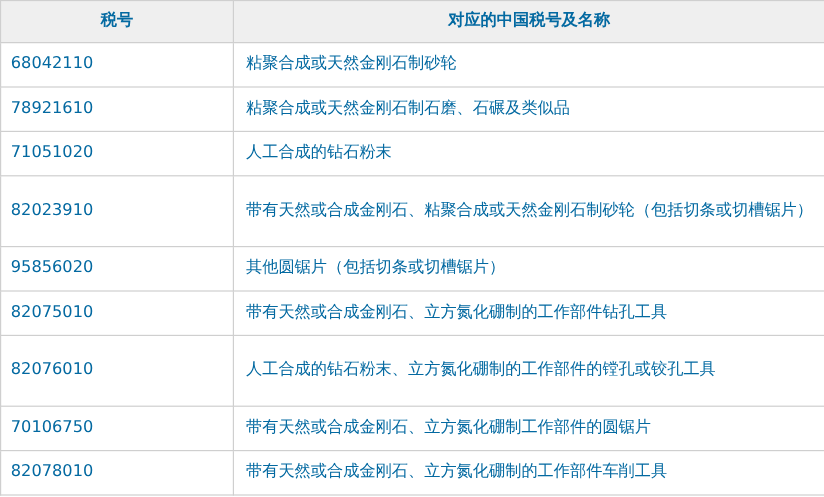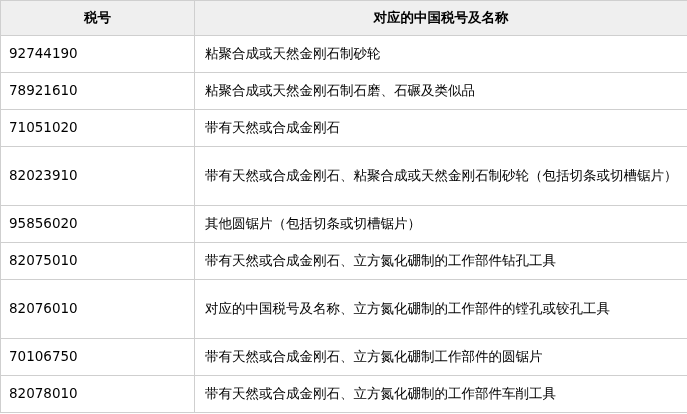--- a/index.html
+++ b/index.html
@@ -25,21 +25,21 @@
     border-collapse: collapse;
     table-layout: fixed;
     border: 1px solid #cfcfcf;
   }
   table.tax-table th,
   table.tax-table td {
     border: 1px solid #cfcfcf;
     vertical-align: middle;
     font-size: 13.5px;
     line-height: 1.45;
-    color: #000000;
+    color: #0369a1;
   }
   thead th {
     background: #efefef;
     font-weight: bold;
     text-align: center;
     height: 28px;
     padding: 3px 4px;
     font-size: 14px;
   }
   col.col-code { width: 194px; }
@@ -66,46 +66,46 @@
       <col class="col-name">
     </colgroup>
     <thead>
       <tr>
         <th>税号</th>
         <th>对应的中国税号及名称</th>
       </tr>
     </thead>
     <tbody>
       <tr class="h1">
-        <td class="code">92744190</td>
+        <td class="code">68042110</td>
         <td class="name">粘聚合成或天然金刚石制砂轮</td>
       </tr>
       <tr class="h1">
         <td class="code">78921610</td>
         <td class="name">粘聚合成或天然金刚石制石磨、石碾及类似品</td>
       </tr>
       <tr class="h1">
         <td class="code">71051020</td>
-        <td class="name">带有天然或合成金刚石</td>
+        <td class="name">人工合成的钻石粉末</td>
       </tr>
       <tr class="h2">
         <td class="code">82023910</td>
         <td class="name">带有天然或合成金刚石、粘聚合成或天然金刚石制砂轮（包括切条或切槽锯片）</td>
       </tr>
       <tr class="h1">
         <td class="code">95856020</td>
         <td class="name">其他圆锯片（包括切条或切槽锯片）</td>
       </tr>
       <tr class="h1">
         <td class="code">82075010</td>
         <td class="name">带有天然或合成金刚石、立方氮化硼制的工作部件钻孔工具</td>
       </tr>
       <tr class="h2">
         <td class="code">82076010</td>
-        <td class="name">对应的中国税号及名称、立方氮化硼制的工作部件的镗孔或铰孔工具</td>
+        <td class="name">人工合成的钻石粉末、立方氮化硼制的工作部件的镗孔或铰孔工具</td>
       </tr>
       <tr class="h1">
         <td class="code">70106750</td>
         <td class="name">带有天然或合成金刚石、立方氮化硼制工作部件的圆锯片</td>
       </tr>
       <tr class="h1">
         <td class="code">82078010</td>
         <td class="name">带有天然或合成金刚石、立方氮化硼制的工作部件车削工具</td>
       </tr>
 

